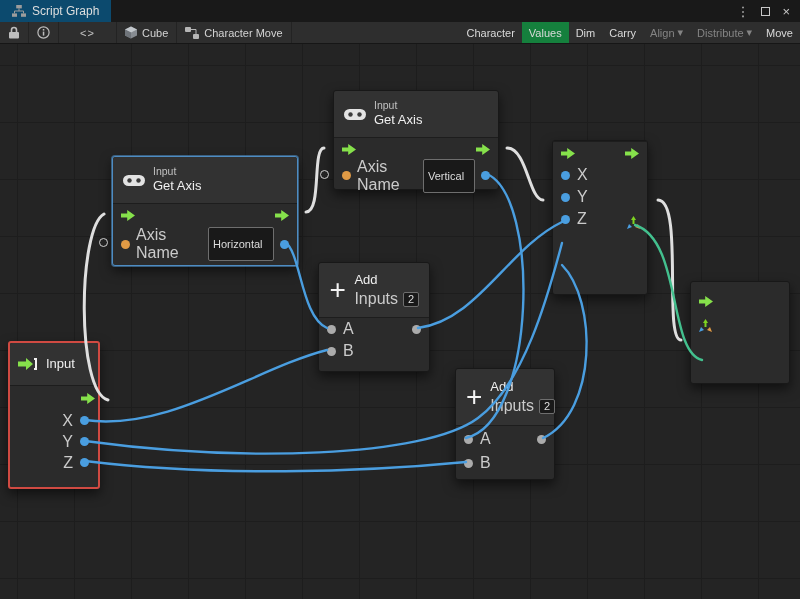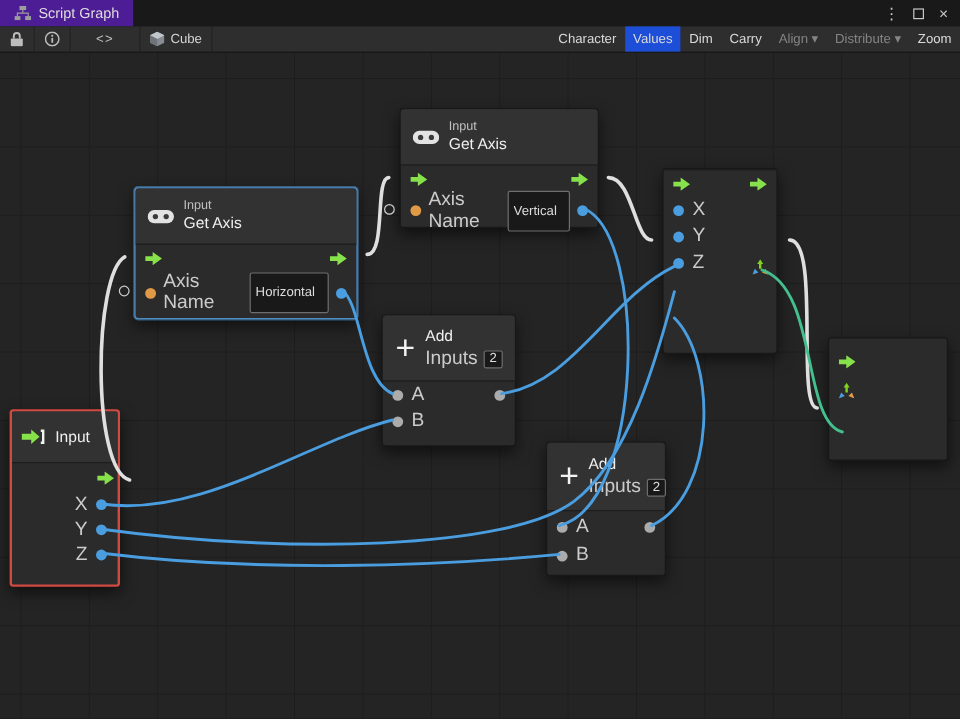--- a/index.html
+++ b/index.html
@@ -1,37 +1,37 @@
 <!DOCTYPE html>
 <html><head>
 <meta charset="utf-8">
 <style>
   *{box-sizing:border-box;margin:0;padding:0}
   html,body{width:800px;height:599px;overflow:hidden;background:#191919;
     font-family:"Liberation Sans",sans-serif;-webkit-font-smoothing:antialiased;position:relative}
 
   
   .tabbar{position:absolute;top:0;left:0;right:0;height:22px;background:#191919;display:flex;align-items:stretch;z-index:10}
-  .tab{display:flex;align-items:center;gap:6px;padding:0 12px;background:#4c1d95;color:#dedede;font-size:12px}
+  .tab{display:flex;align-items:center;gap:6px;padding:0 12px;background:#0c4a6e;color:#dedede;font-size:12px}
   .win-controls{margin-left:auto;display:flex;align-items:center;gap:12px;padding-right:10px;color:#c8c8c8;font-size:13px}
   .wc{cursor:default;line-height:1}
   .sq{display:inline-block;width:9px;height:9px;border:1px solid #c8c8c8}
 
   
   .toolbar{position:absolute;top:22px;left:0;right:0;height:22px;background:#2e2e2e;
     border-bottom:1px solid #161616;display:flex;align-items:center;font-size:11px;color:#d4d4d4;z-index:10}
   .tseg{height:100%;display:flex;align-items:center;gap:5px;padding:0 8px;border-right:1px solid #232323}
   .tseg.code{width:58px;justify-content:center;color:#c4c4c4;letter-spacing:1px}
   .zoomwrap{display:flex;align-items:center;gap:7px;padding:0 10px}
   .slider{position:relative;width:95px;height:10px}
   .slider .track{position:absolute;left:0;right:0;top:4px;height:2px;background:#686868}
   .slider .handle{position:absolute;top:0;left:85px;width:10px;height:10px;border-radius:50%;background:#b4b4b4}
   .tb-right{margin-left:auto;display:flex;align-items:center;height:100%}
   .tbtn{height:100%;display:flex;align-items:center;gap:3px;padding:0 7px;white-space:nowrap;color:#dadada}
-  .tbtn.active{background:#1d4ed8}
+  .tbtn.active{background:#15803d}
   .tbtn.dim{color:#848484}
 
   
   .canvas{position:absolute;top:44px;left:0;width:800px;height:555px;background-color:#242424;
     background-image:linear-gradient(#1d1d1d 1px,transparent 1px),linear-gradient(90deg,#1d1d1d 1px,transparent 1px);
     background-size:57px 57px;background-position:17px 21px;z-index:1}
 
   .wires{position:absolute;top:0;left:0;z-index:5;pointer-events:none}
   .wires path{fill:none;stroke-linecap:round}
   .wflow{stroke:#dfdfdf;stroke-width:3}
@@ -112,34 +112,44 @@
   <div class="tseg">
     <span class="arr">
       <svg width="12" height="13" viewBox="0 0 13 13">
           <path d="M6.5 0 13 3.2v6.6L6.5 13 0 9.8V3.2Z" fill="#878c92"></path>
           <path d="M6.5 0 13 3.2 6.5 6.4 0 3.2Z" fill="#c2c7cc"></path>
           <path d="M6.5 6.4V13L0 9.8V3.2Z" fill="#6f747a"></path>
         </svg>
     </span>
     <span>Cube</span>
   </div>
+  <div class="tseg">
+    <span class="arr">
+      <svg width="14" height="12" viewBox="0 0 14 12">
+          <rect x="0" y="0" width="6" height="5" rx="1" fill="#b6b6b6"></rect>
+          <rect x="8" y="7" width="6" height="5" rx="1" fill="#b6b6b6"></rect>
+          <path d="M6 2.5h5V7" stroke="#b6b6b6" fill="none"></path>
+        </svg>
+    </span>
+    <span>Character Move</span>
+  </div>
   <div class="tb-right">
     <div class="tbtn">Character</div>
     <div class="tbtn active">Values</div>
     <div class="tbtn">Dim</div>
     <div class="tbtn">Carry</div>
     <div class="tbtn dim">
       <span>Align</span>
       <span>▾</span>
     </div>
     <div class="tbtn dim">
       <span>Distribute</span>
       <span>▾</span>
     </div>
-    <div class="tbtn">Zoom</div>
+    <div class="tbtn">Move</div>
   </div>
 </div>
 
 <div class="canvas"></div>
 
 <svg class="wires" width="800" height="599" viewBox="0 0 800 599">
 
   <path class="wflow" d="M108 400 C76 392 78 228 104 214"></path>
   <path class="wflow" d="M306 212 C322 212 312 148 324 148"></path>
   <path class="wflow" d="M507 148 C527 148 529 200 543 200"></path>

